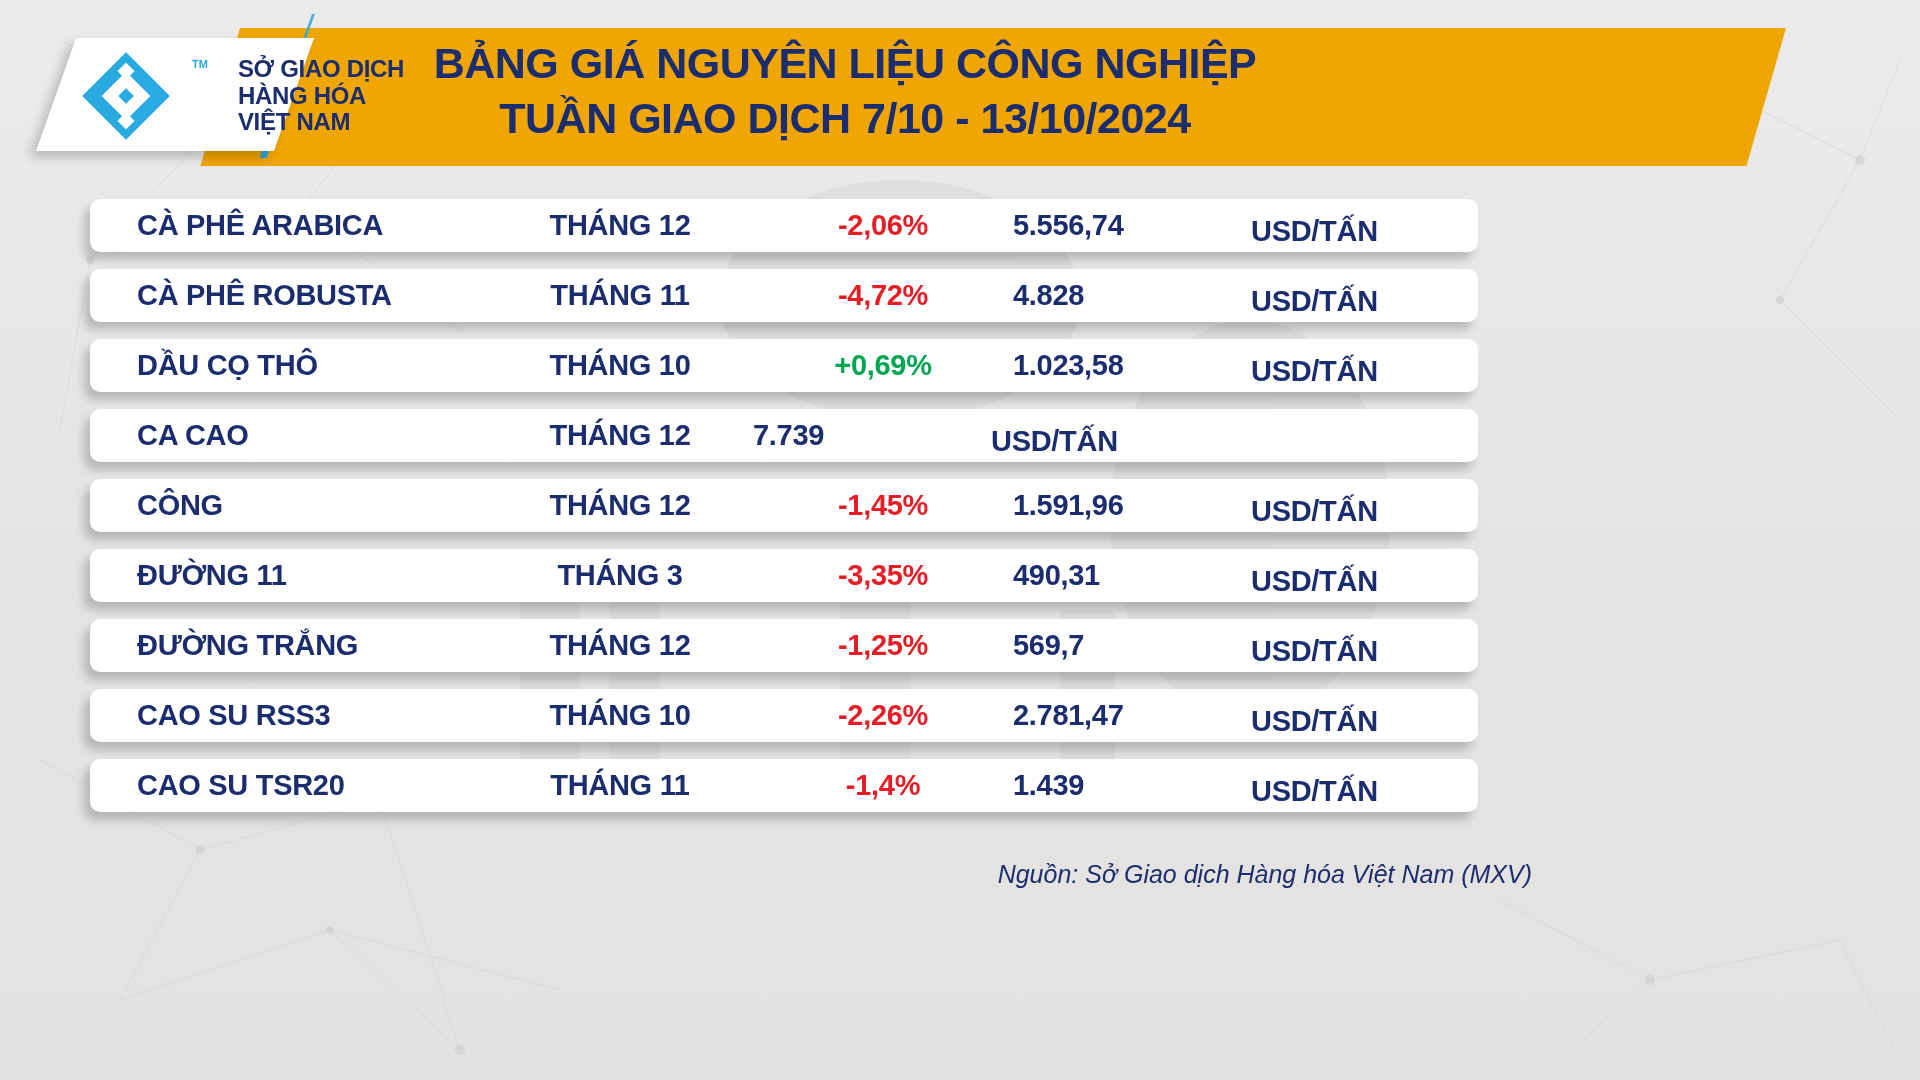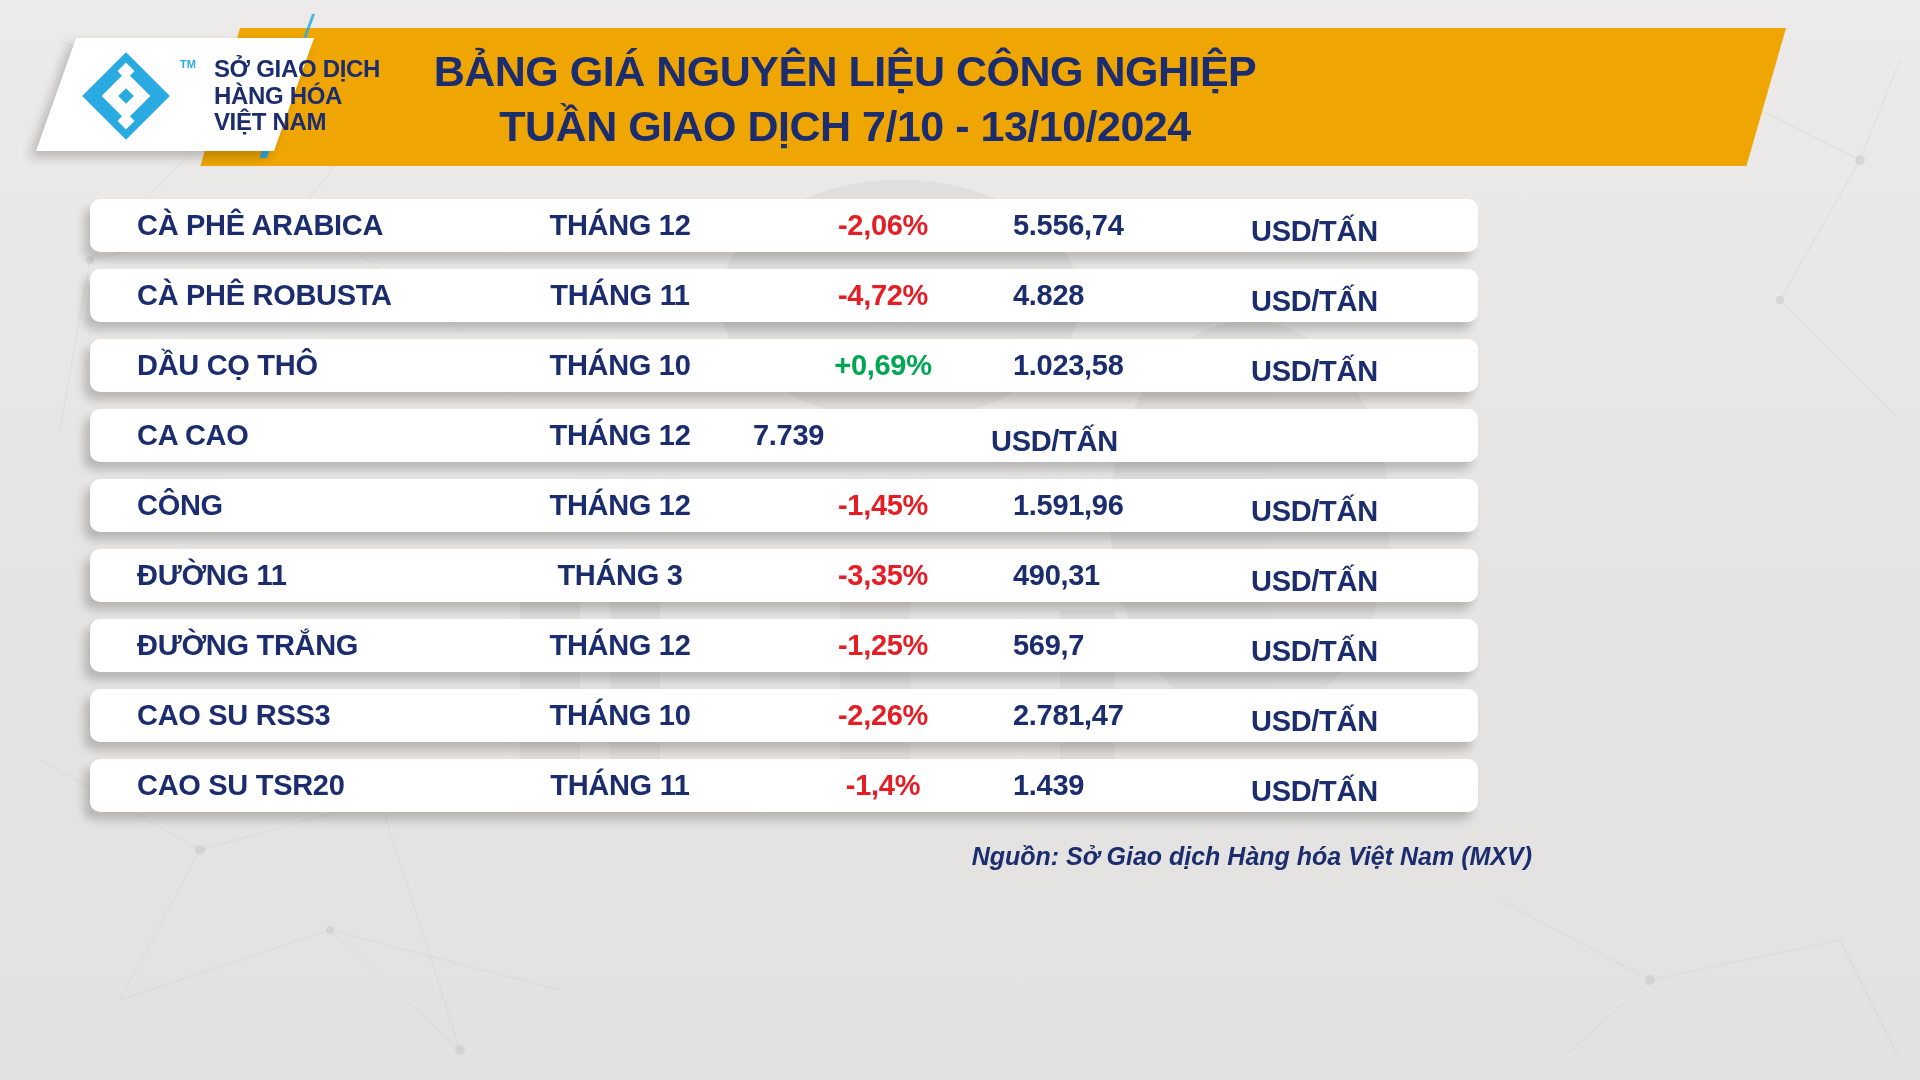--- a/index.html
+++ b/index.html
@@ -10,41 +10,41 @@
     -webkit-font-smoothing:antialiased;
   }
   
   .bg-deco{position:absolute;inset:0;pointer-events:none;}
   
   .banner{
     position:absolute;left:240px;top:28px;width:1546px;height:138px;
     background:var(--gold);transform:skewX(-16deg);transform-origin:100% 0;
   }
   .title-wrap{
-    position:absolute;left:205px;top:44px;width:1280px;
+    position:absolute;left:205px;top:36px;width:1280px;
     text-align:center;color:var(--navy);font-weight:bold;line-height:1.28;
     letter-spacing:-.5px;
   }
   .title-line1{font-size:43px;}
   .title-line2{font-size:43px;}
   .slash-thin{
     position:absolute;left:312px;top:14px;width:3px;height:128px;
     background:var(--cyan);transform:skewX(-20deg);transform-origin:top left;opacity:.85;
   }
   .slash-thick{
     position:absolute;left:296px;top:58px;width:7px;height:100px;
     background:var(--cyan);transform:skewX(-20deg);transform-origin:top left;
   }
   .logo-plate{
     position:absolute;left:36px;top:38px;width:238px;height:113px;
     background:#fff;transform:skewX(-19.5deg);transform-origin:0 100%;
     box-shadow:-4px 6px 10px rgba(0,0,0,.22);
   }
   .logo-content{
-    position:absolute;left:78px;top:50px;display:flex;align-items:center;gap:12px;
+    position:absolute;left:78px;top:50px;display:flex;align-items:center;gap:24px;
   }
   .logo-mark{width:96px;height:92px;flex:0 0 auto;}
   .logo-tm{
     font-size:11px;color:var(--cyan);font-weight:bold;
     position:relative;top:-32px;left:-6px;
   }
   .logo-text{
     color:var(--navy);font-weight:bold;font-size:24px;line-height:1.12;
     letter-spacing:-.3px;white-space:nowrap;
   }
@@ -59,22 +59,22 @@
   }
   .c-name{flex:0 0 350px;padding-left:47px;text-align:left;white-space:nowrap;}
   .c-month{flex:0 0 266px;text-align:center;}
   .c-change{flex:0 0 260px;text-align:center;}
   .c-change.down{color:var(--red);}
   .c-change.up{color:var(--green);}
   .c-price{flex:0 0 190px;text-align:left;}
   .c-unit{flex:1 1 auto;text-align:left;padding-left:48px;margin-top:11px;}
   
   .source{
-    position:absolute;right:388px;top:842px;
-    font-size:25px;font-weight:bold;font-style:italic;color:var(--navy);
+    position:absolute;right:388px;top:860px;
+    font-size:25px;font-weight:normal;font-style:italic;color:var(--navy);
     white-space:nowrap;
     margin-left:48px;
   }
   :root{
     --gold:#f0a602;--navy:#1b2d6e;--red:#e51e25;--green:#00a651;--cyan:#29abe2;
   }
 </style>
 </head>
 <body>
 

